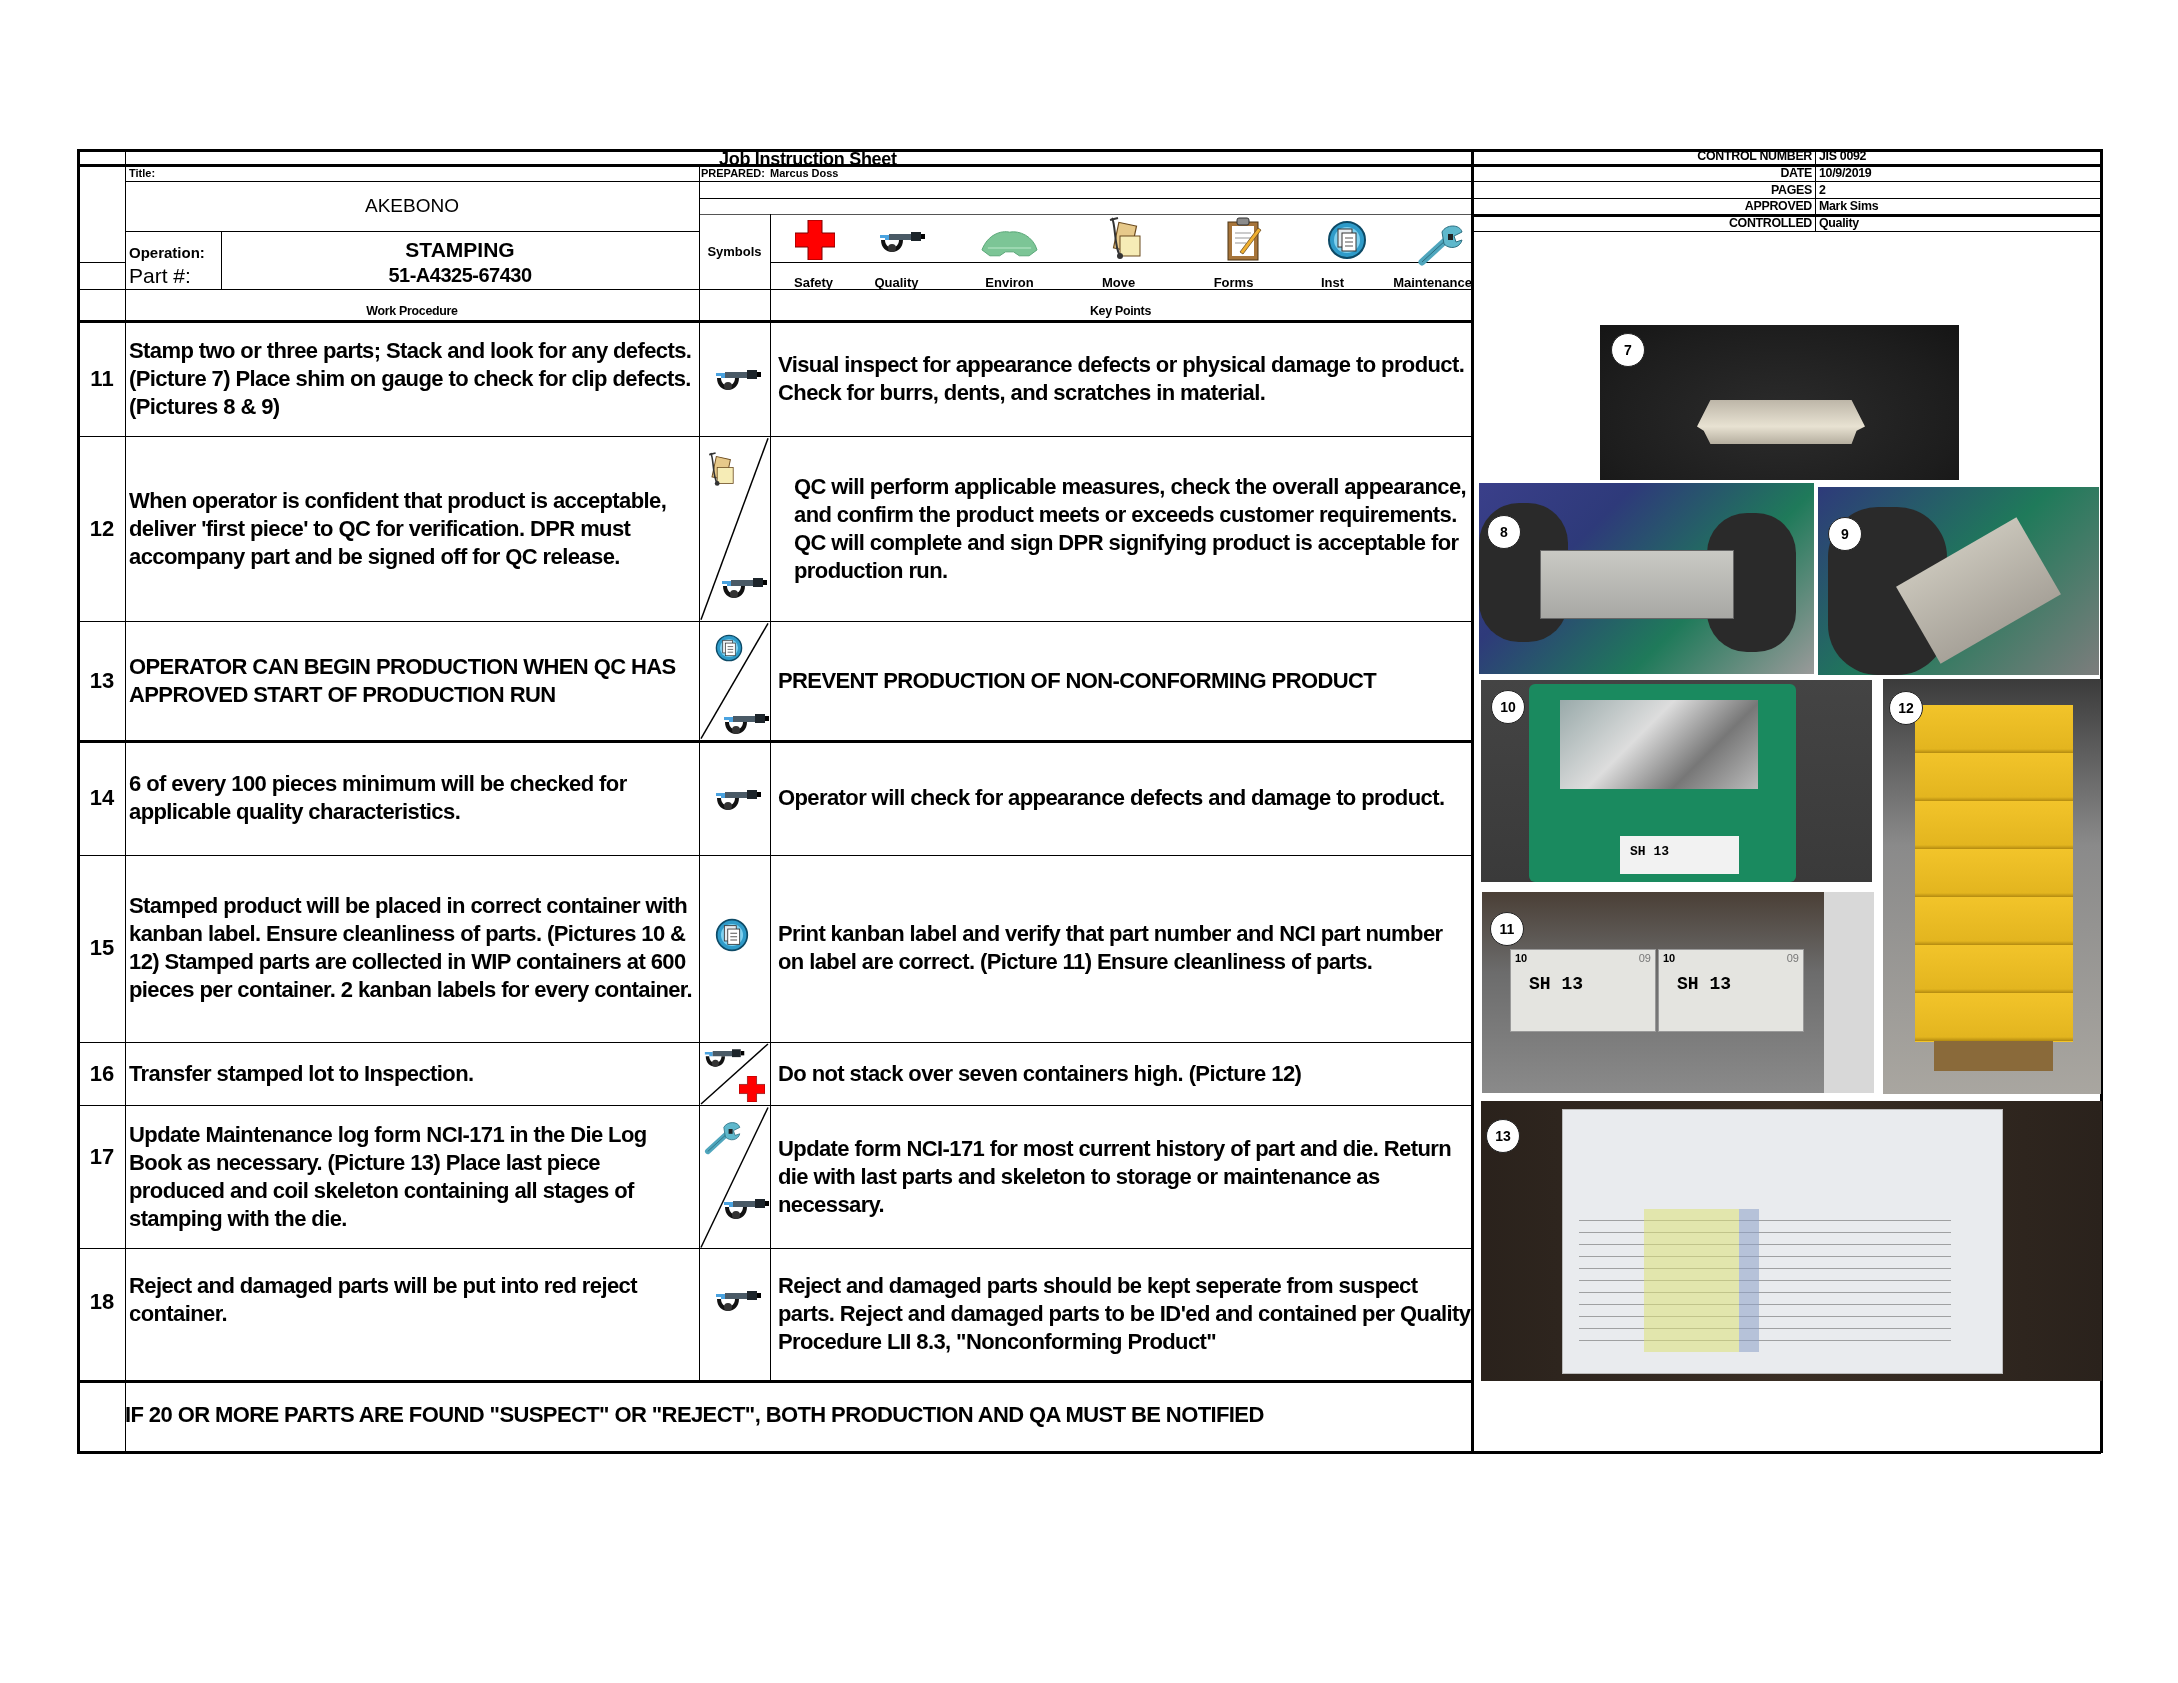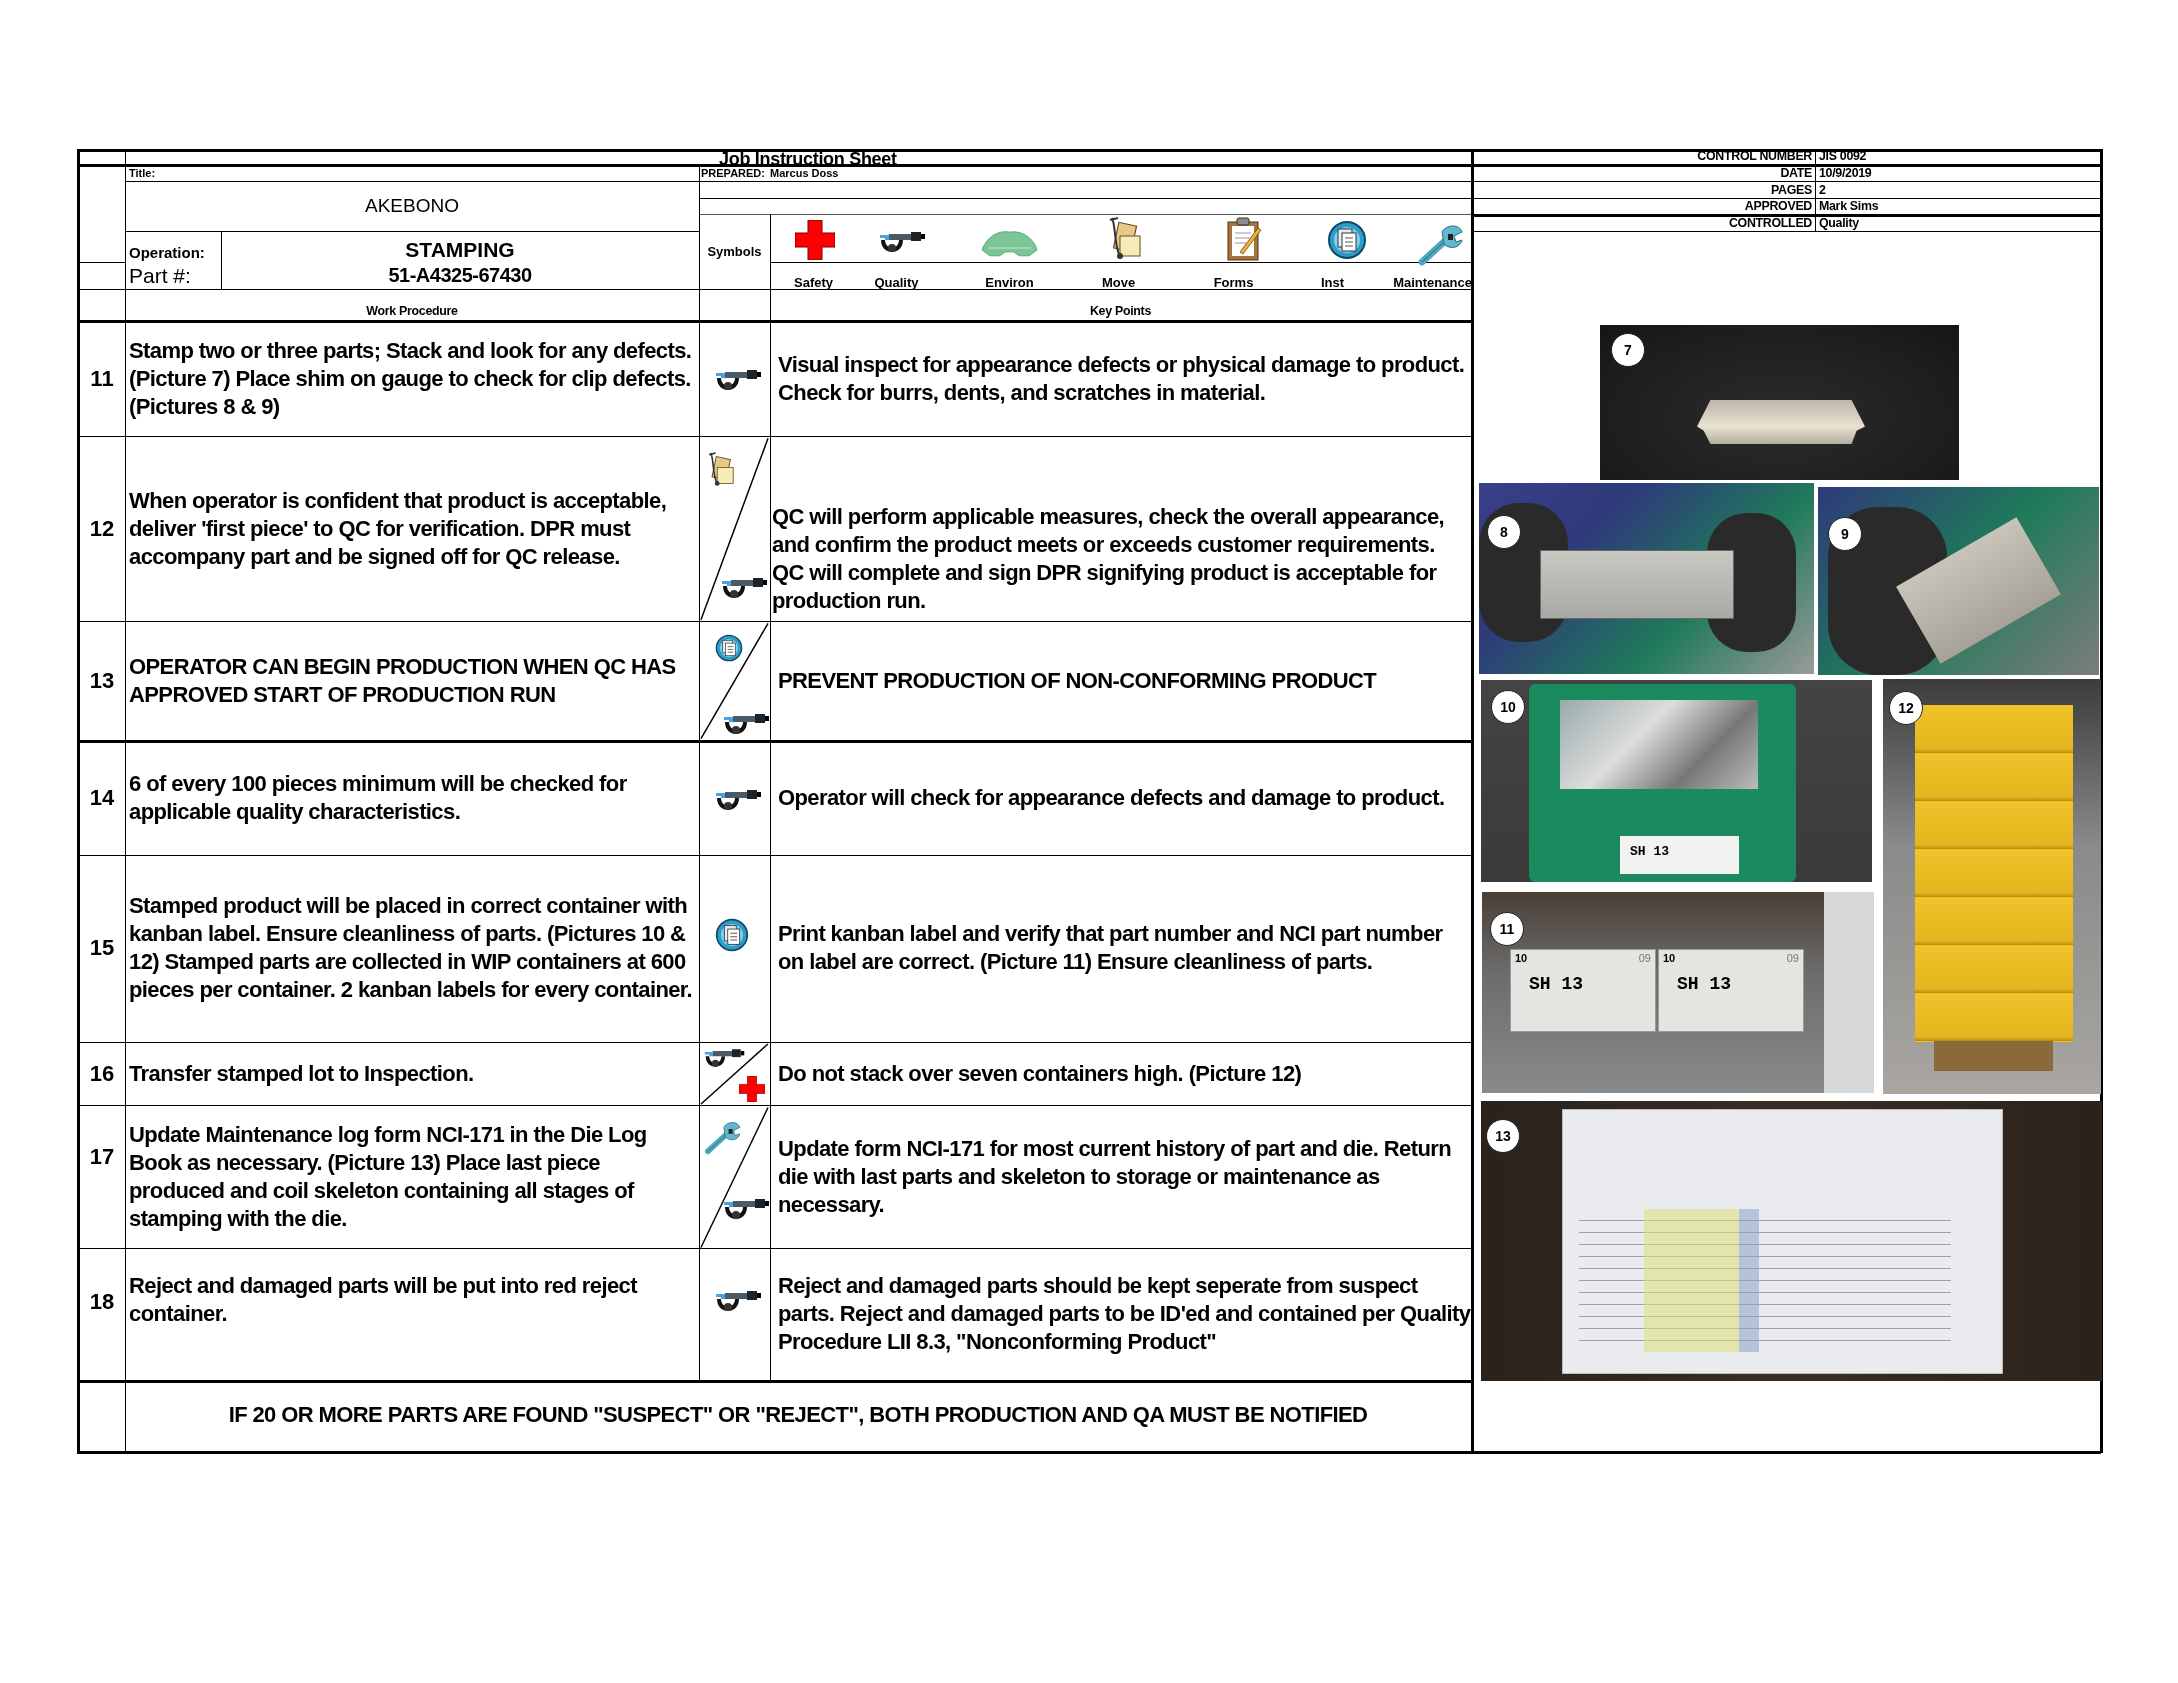--- a/index.html
+++ b/index.html
@@ -191,21 +191,21 @@
   <div class="cell-text" style="left:129px; top:436px; width:570px; height:185px;">When operator is confident that product is acceptable, deliver 'first piece' to QC for verification.  DPR must accompany part and be signed off for QC release.</div>
   <svg class="diag" style="left:699px; top:436px;" width="71" height="185" viewBox="0 0 72 187">
       <line x1="2" y1="186" x2="70" y2="2" stroke="#000" stroke-width="1.5"></line>
     </svg>
   <svg class="sym" style="left:706px; top:451px;" width="32" height="36" viewBox="0 0 40 44">
       <use href="#ico-move"></use>
     </svg>
   <svg class="sym" style="left:721px; top:572px;" width="48" height="32" viewBox="0 0 48 32">
       <use href="#ico-micrometer"></use>
     </svg>
-  <div class="cell-text" style="left:772px; top:436px; width:693px; height:185px;margin-top:30px;">QC will perform applicable measures, check the overall appearance, and confirm the product meets or exceeds customer requirements.  QC will complete and sign DPR signifying product is acceptable for production run.</div>
+  <div class="cell-text" style="left:794px; top:436px; width:693px; height:185px;">QC will perform applicable measures, check the overall appearance, and confirm the product meets or exceeds customer requirements.  QC will complete and sign DPR signifying product is acceptable for production run.</div>
 </div>
 
 <div>
   <div class="rownum" style="left:79px; top:621px; width:46px; height:119px;">13</div>
   <div class="cell-text" style="left:129px; top:621px; width:570px; height:119px;">OPERATOR CAN BEGIN PRODUCTION WHEN QC HAS APPROVED START OF PRODUCTION RUN</div>
   <svg class="diag" style="left:699px; top:621px;" width="71" height="119" viewBox="0 0 72 120">
       <line x1="2" y1="119" x2="70" y2="2" stroke="#000" stroke-width="1.5"></line>
     </svg>
   <svg class="sym" style="left:715px; top:634px;" width="28" height="28" viewBox="0 0 40 40">
       <use href="#ico-inst"></use>
@@ -266,21 +266,21 @@
 
 <div>
   <div class="rownum" style="left:79px; top:1248px; width:46px; height:108px;">18</div>
   <div class="cell-text" style="left:129px; top:1248px; width:570px; height:104px;">Reject and damaged parts will be put into red reject container.</div>
   <svg class="sym" style="left:715px; top:1285px;" width="48" height="32" viewBox="0 0 48 32">
       <use href="#ico-micrometer"></use>
     </svg>
   <div class="cell-text" style="left:778px; top:1248px; width:693px; height:132px;">Reject and damaged parts should be kept seperate from suspect parts.  Reject and damaged parts to be ID'ed and contained per Quality Procedure LII 8.3, "Nonconforming Product"</div>
 </div>
 
-<div class="txt bold" style="left:125px; top:1402px; width:1346px; text-align:center; font-size:22px; letter-spacing:-0.6px;">IF 20 OR MORE PARTS ARE FOUND "SUSPECT" OR "REJECT", BOTH PRODUCTION AND QA MUST BE NOTIFIED</div>
+<div class="txt bold" style="left:125px; top:1402px; width:1346px; text-align:left; font-size:22px; letter-spacing:-0.6px;">IF 20 OR MORE PARTS ARE FOUND "SUSPECT" OR "REJECT", BOTH PRODUCTION AND QA MUST BE NOTIFIED</div>
 
 <div class="photo" style="left:1600px; top:325px; width:359px; height:155px; background: radial-gradient(ellipse at 50% 60%, #2c2c2c 0%, #1d1d1d 70%, #151515 100%);">
   <div class="abs" style="left:97px; top:75px; width:168px; height:44px; background: linear-gradient(180deg,#bdb6a8,#e8e2d2 60%,#b5ae9f); clip-path: polygon(8% 0,92% 0,96% 30%,100% 60%,95% 70%,92% 100%,8% 100%,4% 70%,0 60%,4% 30%);"></div>
   <div class="badge" style="left:11px; top:8px;">7</div>
 </div>
 
 <div class="photo" style="left:1479px; top:483px; width:335px; height:191px; background: linear-gradient(135deg,#3a3f8a 0%,#2e3a7a 30%,#1f7a5a 65%,#9a9a9a 100%);">
   <div class="abs" style="left:0; top:20px; width:89px; height:139px; background:#2a2a2a; border-radius:40px;"></div>
   <div class="abs" style="left:228px; top:30px; width:89px; height:139px; background:#2a2a2a; border-radius:40px;"></div>
   <div class="abs" style="left:61px; top:67px; width:194px; height:69px; background: linear-gradient(180deg,#c9c9c4,#a8a8a4); border:1px solid #666;"></div>

